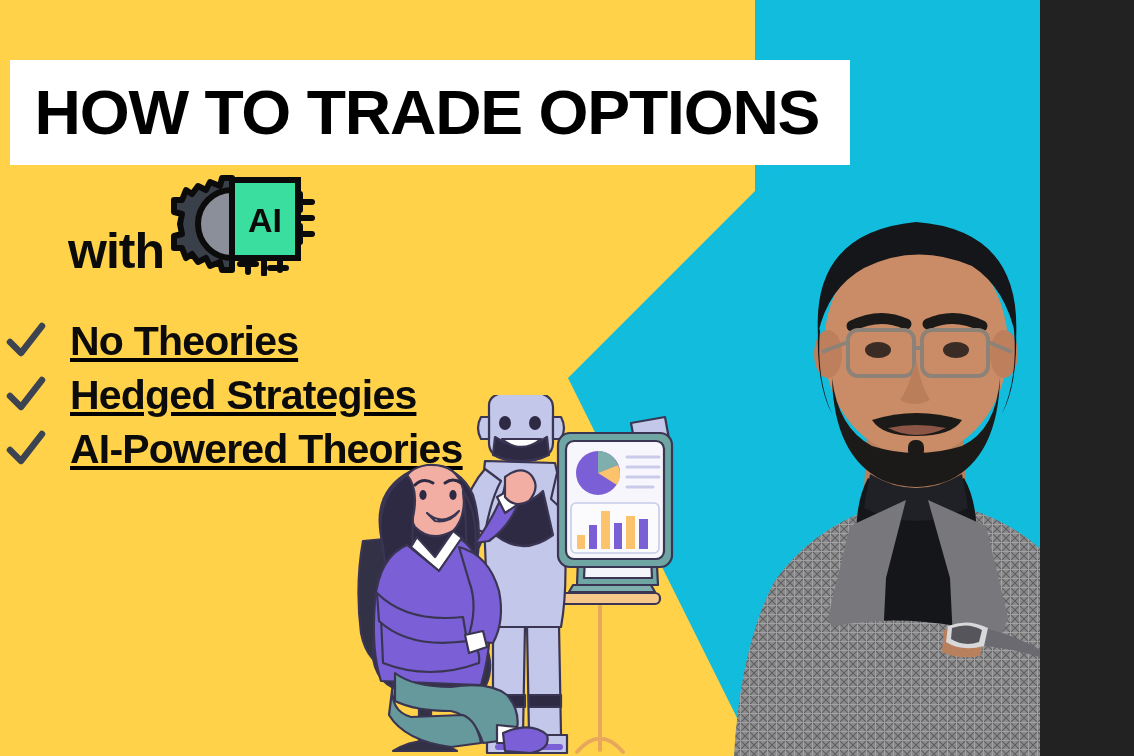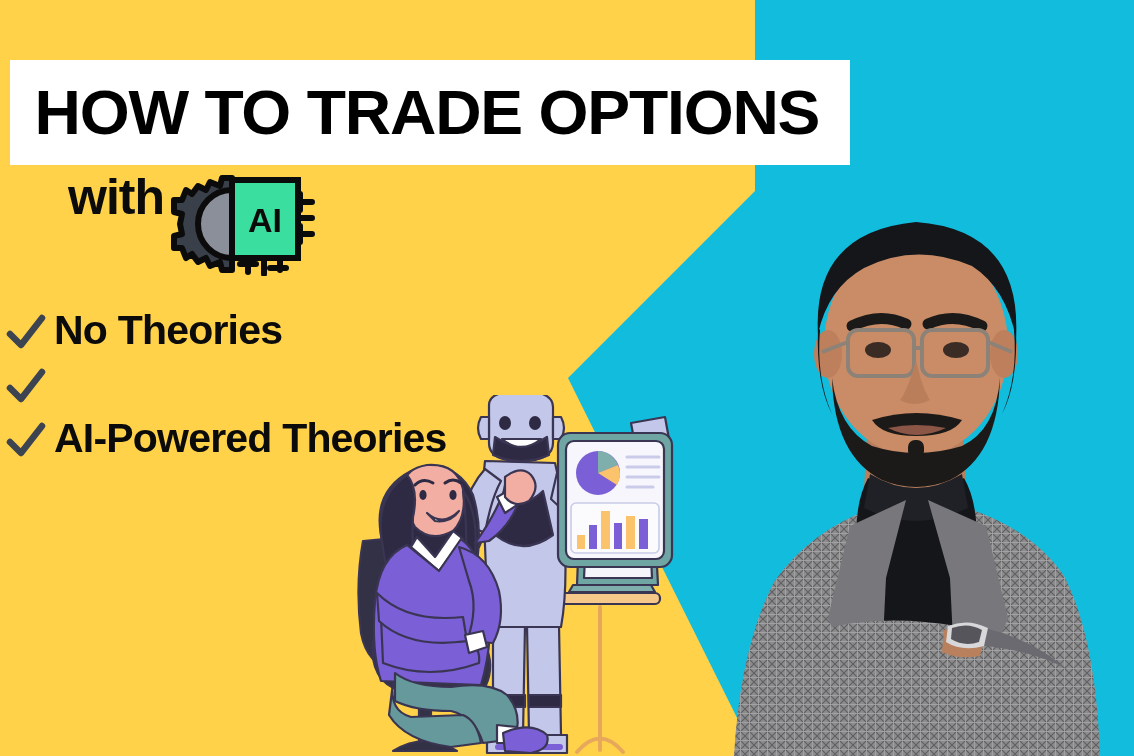--- a/index.html
+++ b/index.html
@@ -4,21 +4,21 @@
 <title>How To Trade Options with AI</title>
 <style>
   * { margin:0; padding:0; box-sizing:border-box; }
   html,body { background:#222; }
   body {
     font-family:"Liberation Sans", sans-serif;
     display:flex; align-items:flex-start; justify-content:flex-start;
   }
   #thumb {
     position:relative;
-    width:1134px; height:756px;
+    width:1040px; height:756px;
     overflow:hidden;
     background:#8b5cf6;
   }
   
   .bg-yellow {
     position:absolute; inset:0;
     background:#FFD24A;
   }
   .bg-cyan {
     position:absolute; inset:0;
@@ -48,40 +48,41 @@
     color:#000000;
     padding-left:24px;
     white-space:nowrap;
     transform:scaleX(1.02);
     transform-origin:left center;
   }
   
   .with-row {
     position:absolute;
     left:68px; top:172px;
-    display:flex; align-items:flex-start; gap:6px;
+    display:flex; align-items:flex-end; gap:6px;
   }
   .with-text {
     font-family:"Liberation Sans", sans-serif;
     font-weight:bold;
     font-size:50px;
     color:#0B0B0B;
     letter-spacing:-1px;
     line-height:1;
   }
   .ai-chip { width:146px; height:104px; display:block; }
   
   .bullets {
     position:absolute;
     left:4px; top:310px;
     display:flex; flex-direction:column; gap:2px;
   }
   .bullet {
-    display:flex; align-items:flex-start; gap:6px;
+    display:flex; align-items:flex-end; gap:22px;
     height:52px;
+    text-decoration:underline;
   }
   .check { width:44px; height:44px; flex:0 0 44px; }
   .bullet-text {
     font-family:"Liberation Sans", sans-serif;
     font-weight:bold;
     font-size:41px;
     color:#0B0B0B;
     letter-spacing:-0.8px;
     line-height:1;
     white-space:nowrap;
@@ -149,20 +150,21 @@
       <svg class="check" viewBox="0 0 44 44">
         <path d="M6 24 L17 35 L38 8" fill="none" stroke="#3D4451" stroke-width="6.5" stroke-linecap="round" stroke-linejoin="round"></path>
       </svg>
       <div class="bullet-text">No Theories</div>
     </div>
 
     <div class="bullet">
       <svg class="check" viewBox="0 0 44 44">
         <path d="M6 24 L17 35 L38 8" fill="none" stroke="#3D4451" stroke-width="6.5" stroke-linecap="round" stroke-linejoin="round"></path>
       </svg>
+      <div class="bullet-text">Hedged Strategies</div>
     </div>
 
     <div class="bullet">
       <svg class="check" viewBox="0 0 44 44">
         <path d="M6 24 L17 35 L38 8" fill="none" stroke="#3D4451" stroke-width="6.5" stroke-linecap="round" stroke-linejoin="round"></path>
       </svg>
       <div class="bullet-text">AI-Powered Theories</div>
     </div>
 
   </div>

